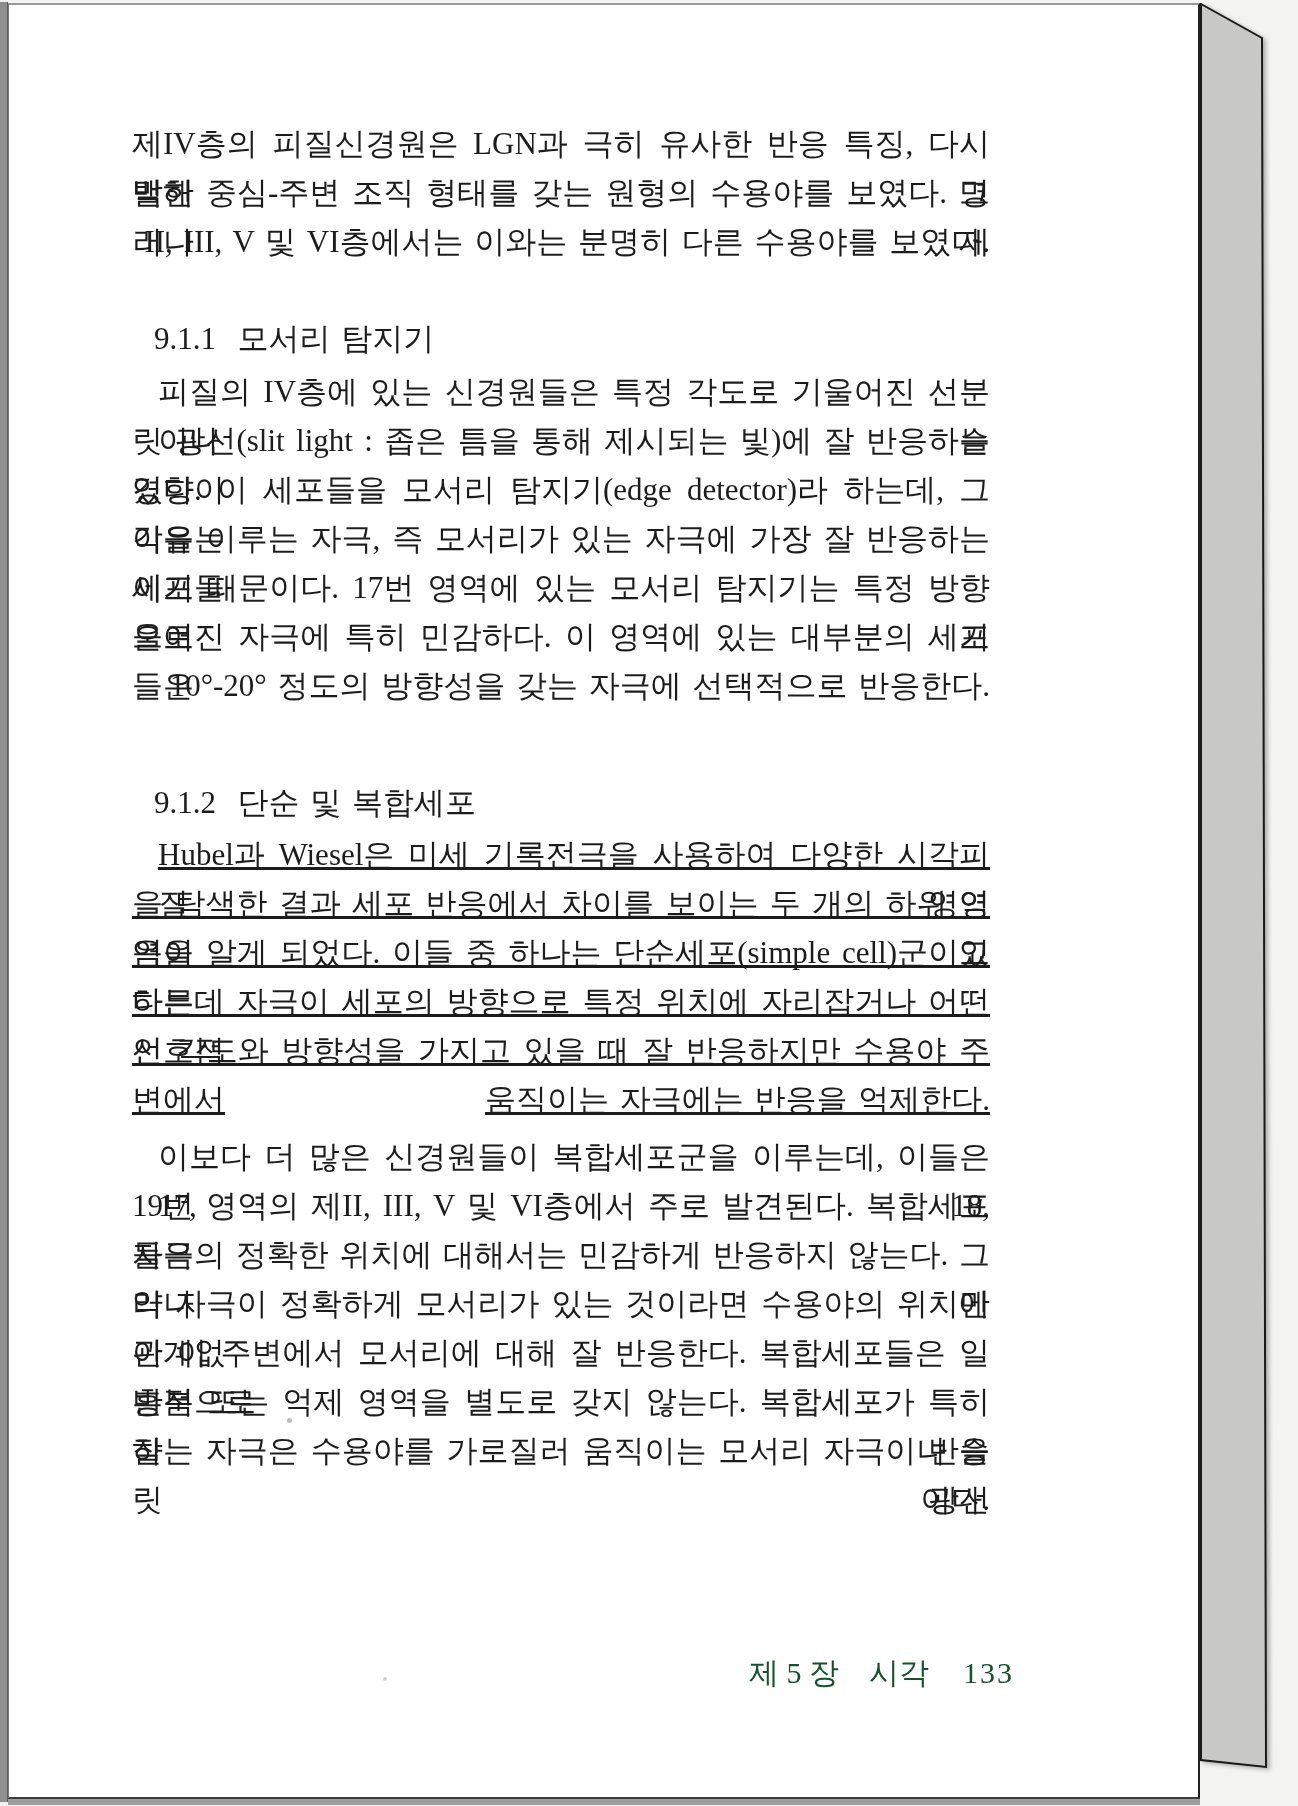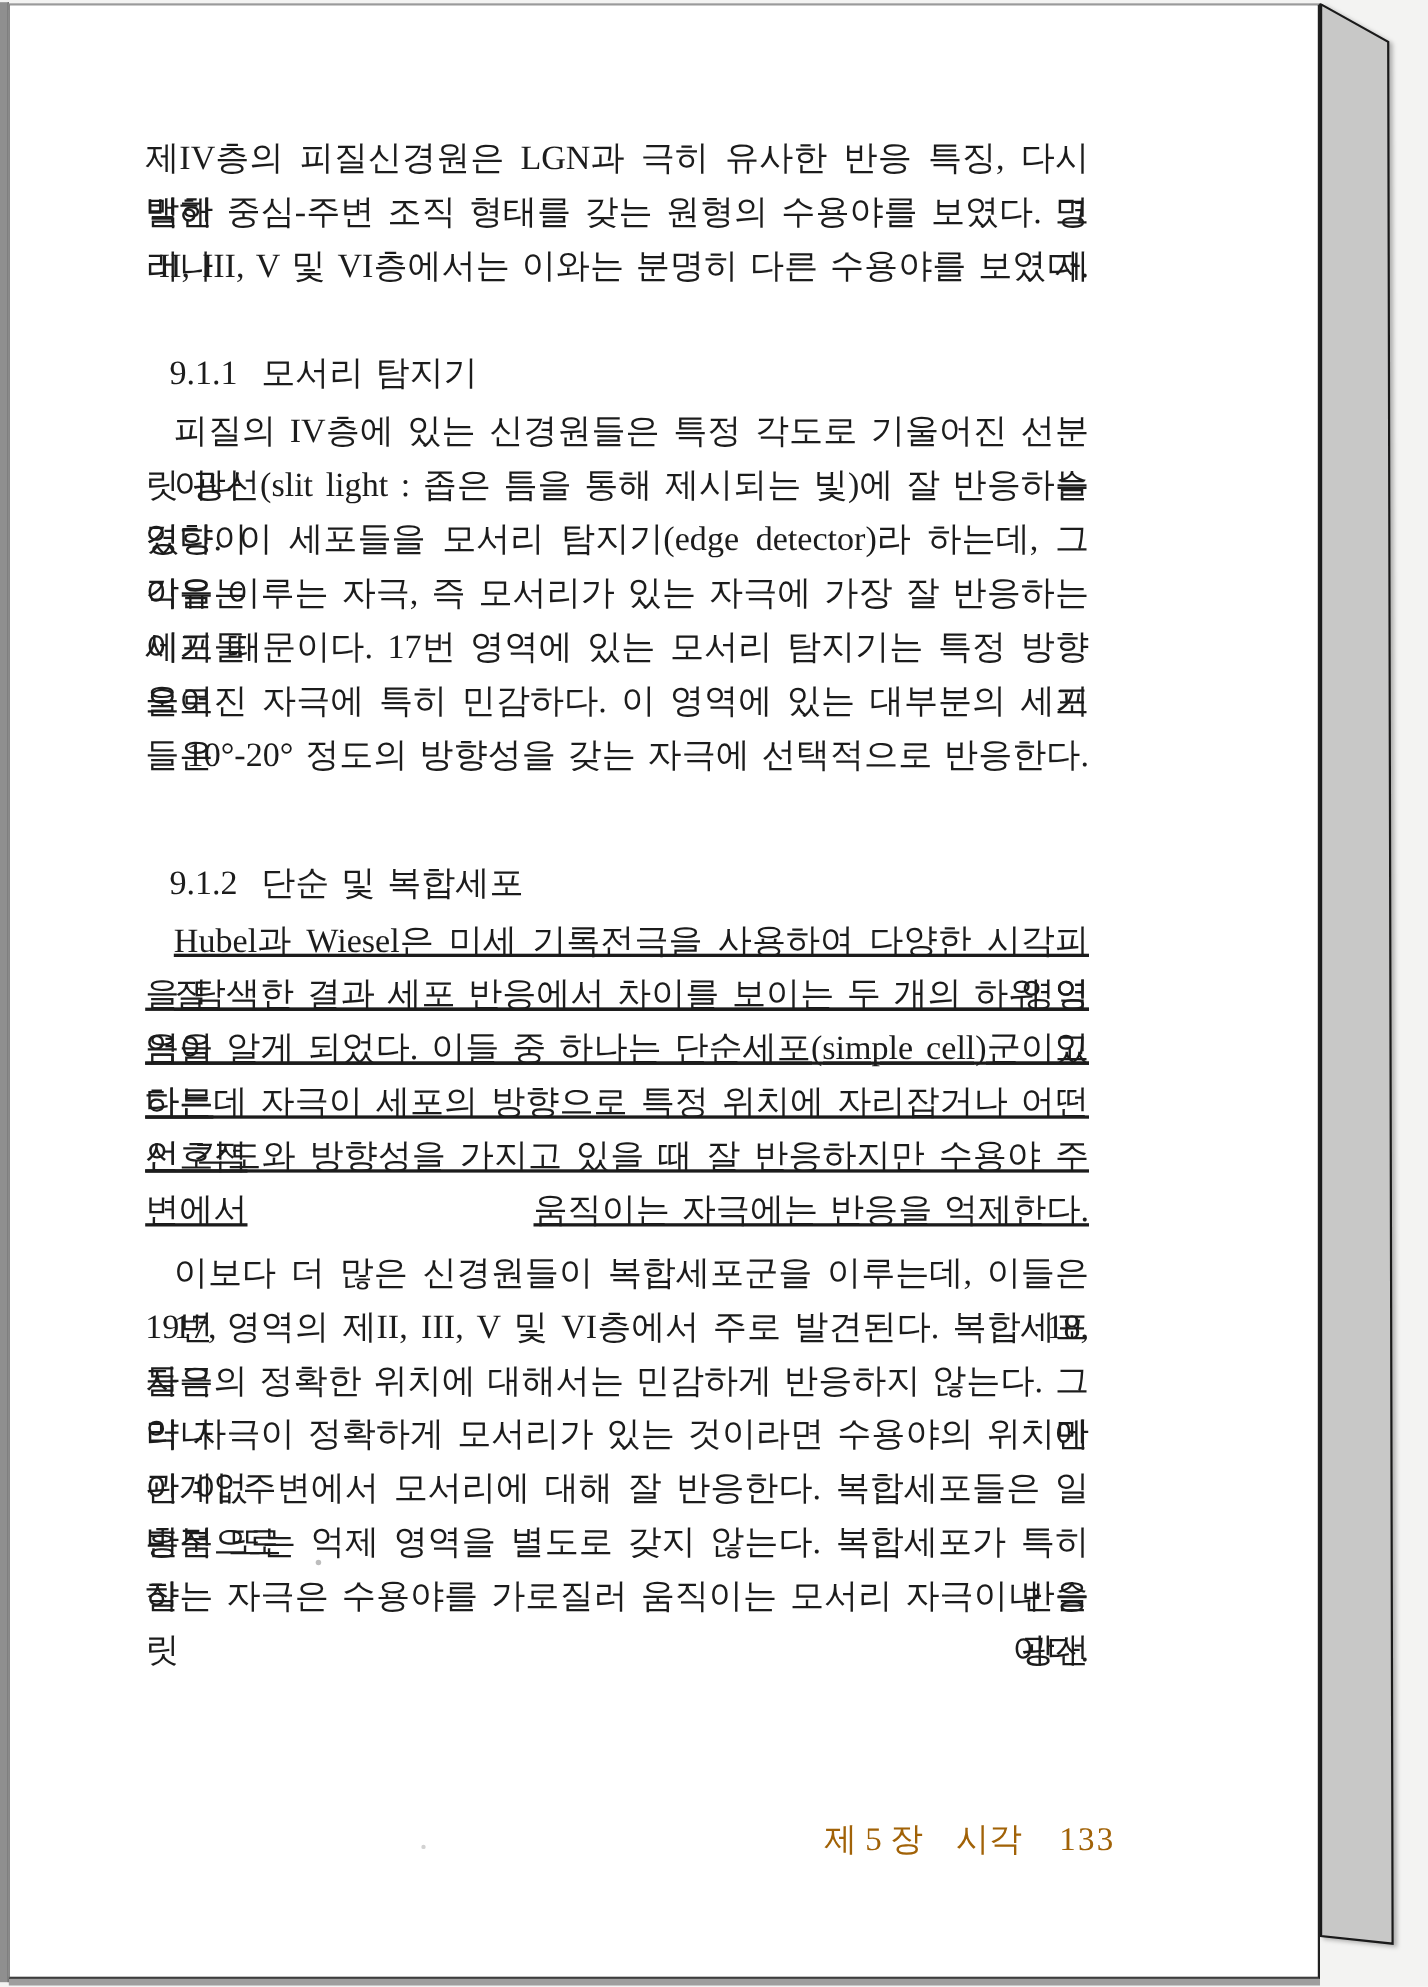--- a/index.html
+++ b/index.html
@@ -88,21 +88,21 @@
   #blk-p-912b  { margin-top: 8px;  }
 
   .footer {
     position: absolute;
     left: 123px;
     top: 1643px;
     width: 882px;
     height: 49px;
     line-height: 49px;
     font-size: 30px;
-    color: #a16207;
+    color: #14532d;
     text-align: right;
   }
   .footer .sep { display: inline-block; width: 30px; }
   .footer .sep2 { display: inline-block; width: 34px; }
   .footer .pageno { letter-spacing: 2px; }
 
   
   .speck { position: absolute; border-radius: 50%; }
   .speck-a { left: 278px; top: 1413px; width: 5px; height: 5px; background: #bdbdbd; }
   .speck-b { left: 374px; top: 1672px; width: 4px; height: 4px; background: #d2d2d2; }

